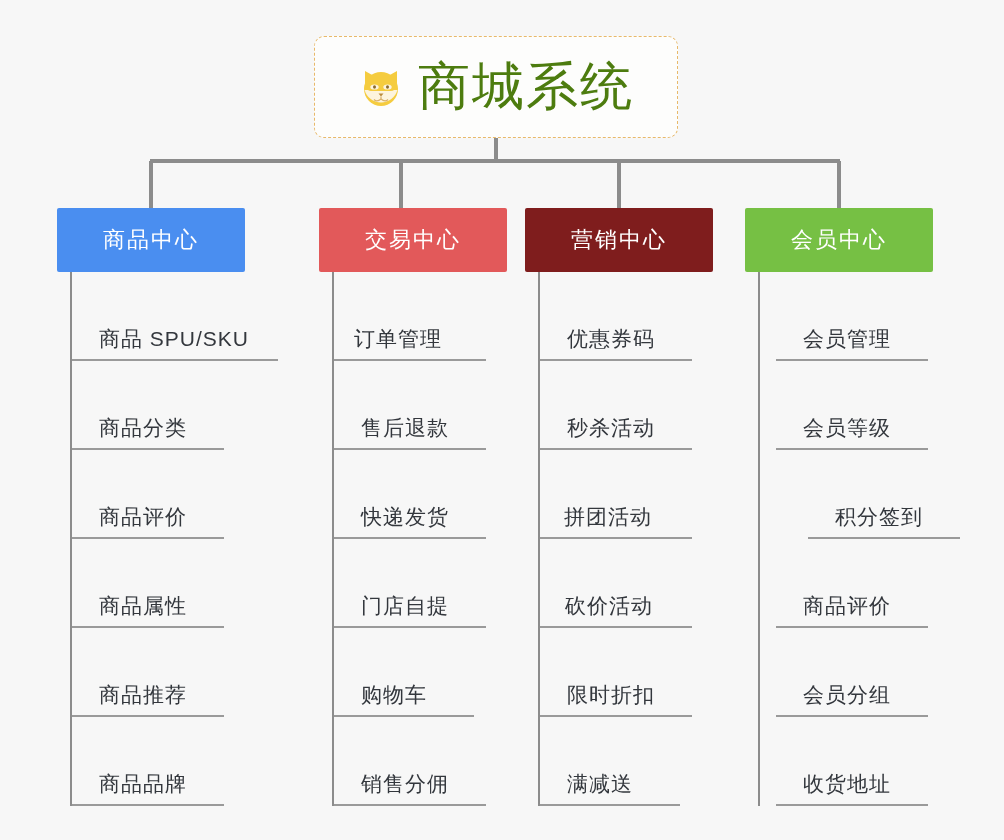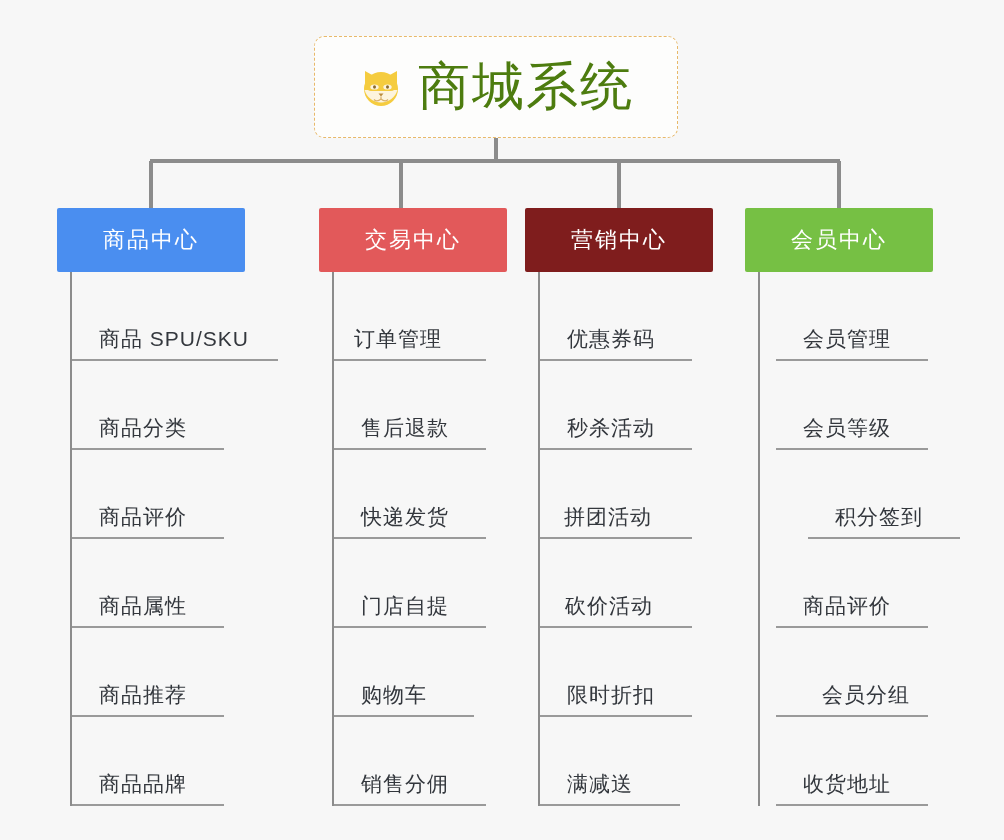--- a/index.html
+++ b/index.html
@@ -247,21 +247,21 @@
           <div class="leaf">
             <span class="leaf-inner" style="width: 152px;">会员等级</span>
           </div>
           <div class="leaf">
             <span class="leaf-inner" style="width: 152px; margin-left: 32px;">积分签到</span>
           </div>
           <div class="leaf">
             <span class="leaf-inner" style="width: 152px;">商品评价</span>
           </div>
           <div class="leaf">
-            <span class="leaf-inner" style="width: 152px; text-align: right;">会员分组</span>
+            <span class="leaf-inner" style="width: 152px;">会员分组</span>
           </div>
           <div class="leaf">
             <span class="leaf-inner" style="width: 152px;">收货地址</span>
           </div>
         </div>
       </div>
     </div>
 
 </div>
 

